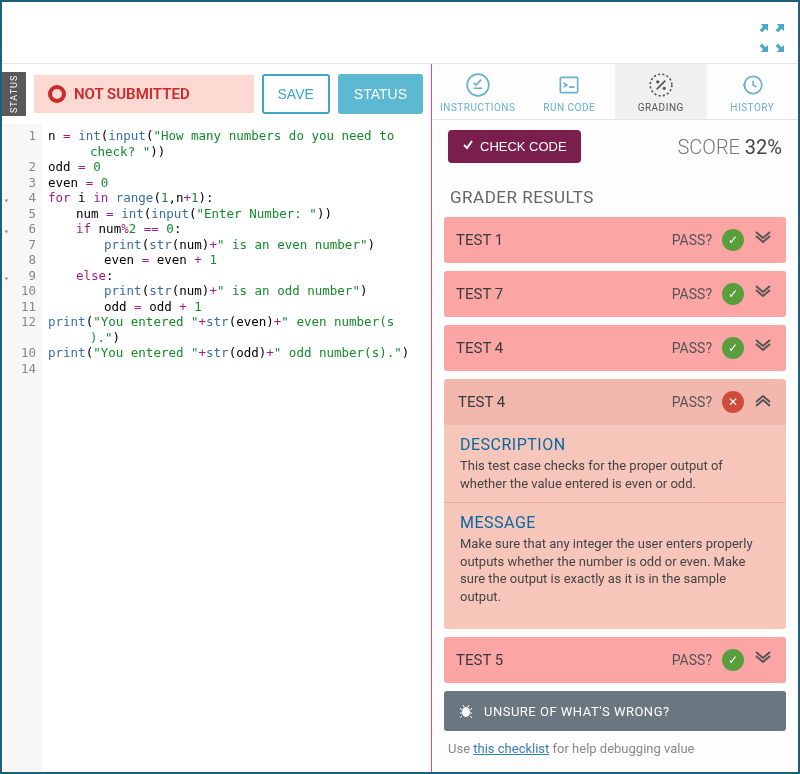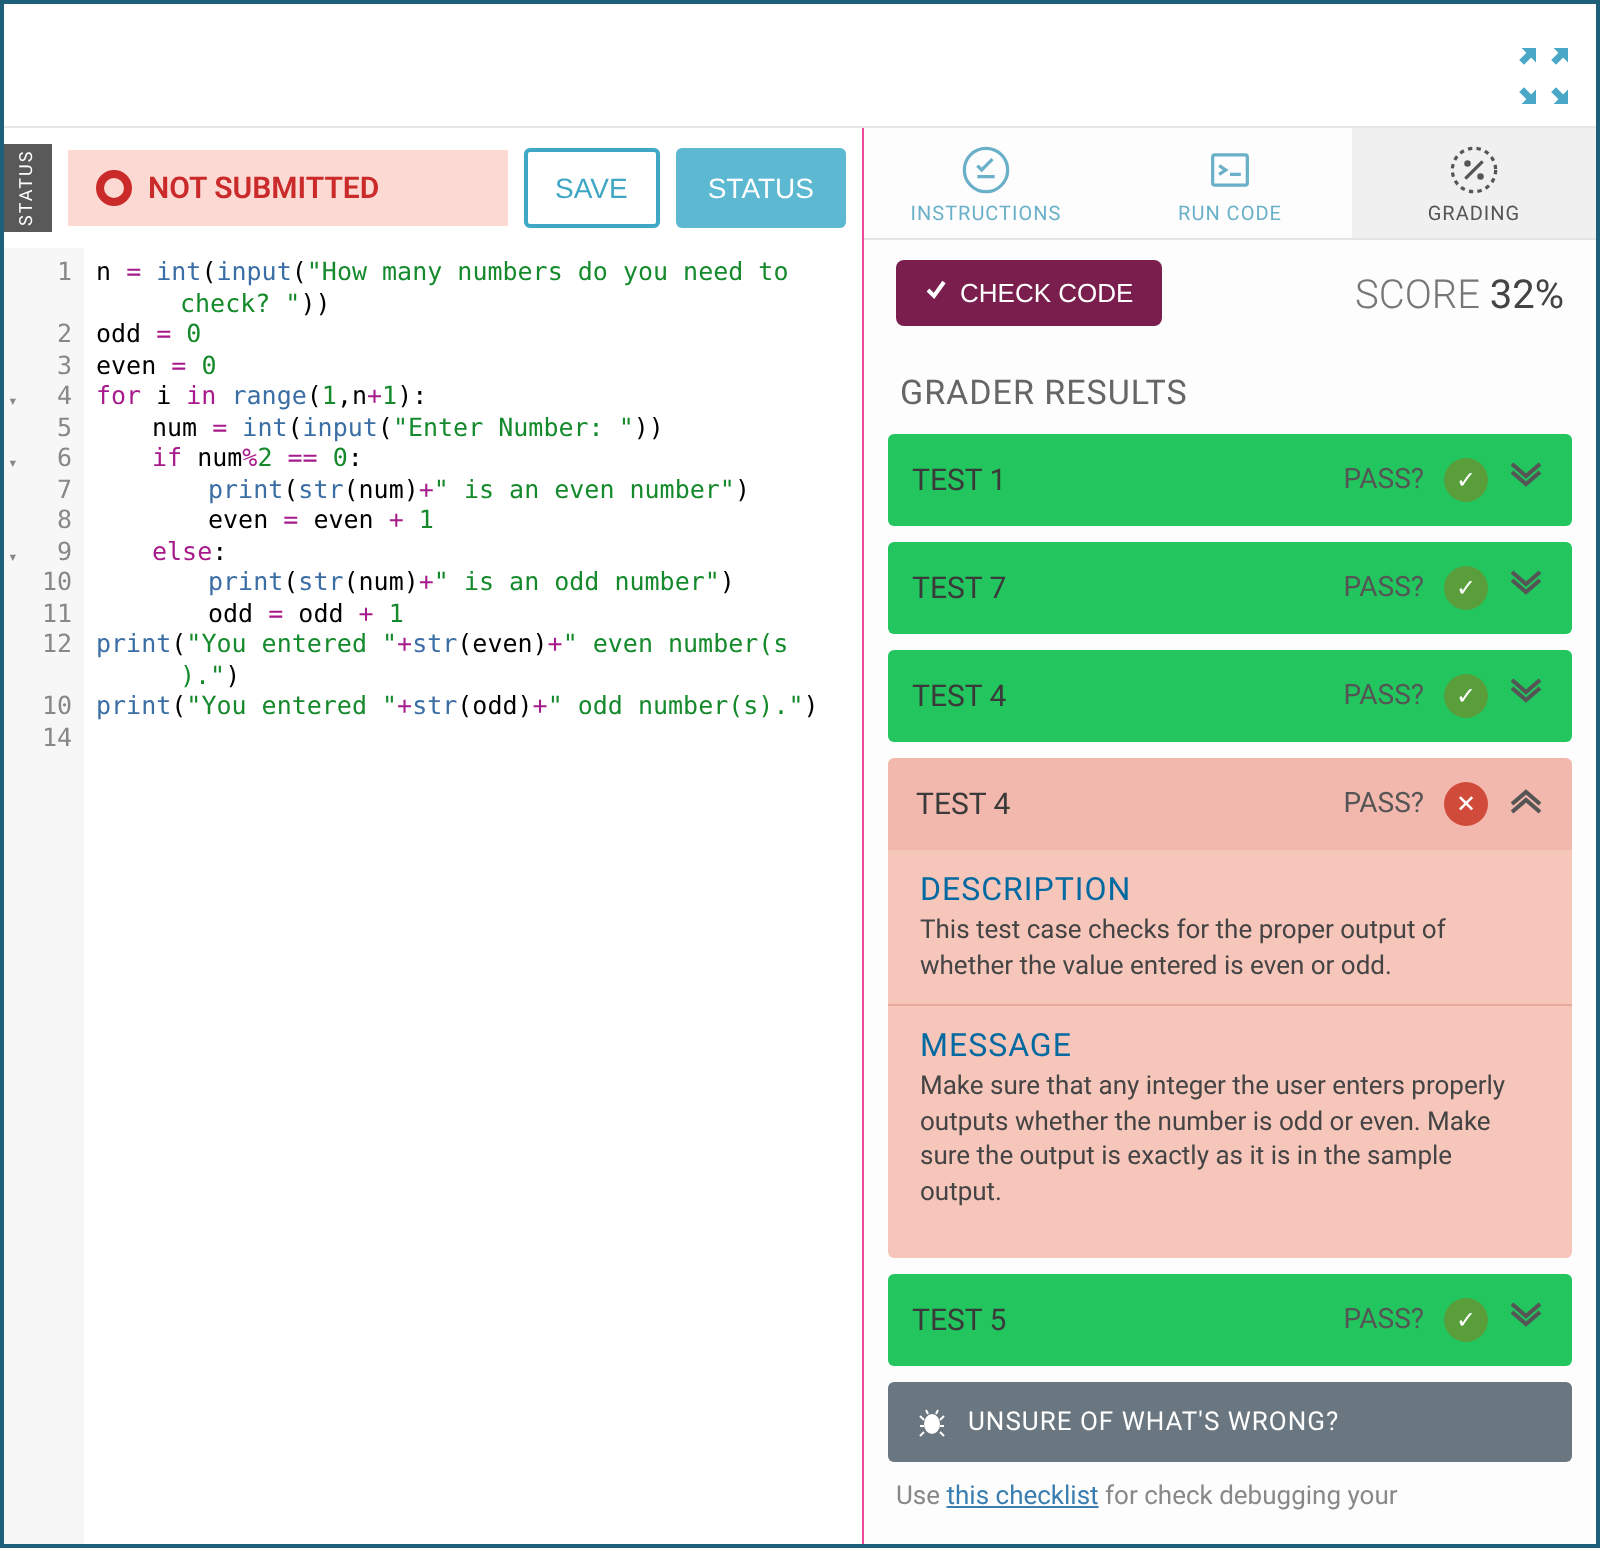--- a/index.html
+++ b/index.html
@@ -36,21 +36,21 @@
 .tab { flex: 1; text-align: center; padding: 8px 4px 6px; font-size: 10px; color: #6ab0c9; letter-spacing: 0.5px; }
 .tab.active { background: #f0f0f0; color: #555; }
 .tab svg { width: 26px; height: 26px; display: block; margin: 0 auto 4px; }
 .scorebar { display: flex; align-items: center; justify-content: space-between; padding: 10px 16px; }
 .check-btn { background: #7a1f4d; color: #fff; border: none; padding: 9px 14px; border-radius: 4px; font-size: 13px; display: flex; align-items: flex-start; gap: 6px; }
 .score { font-size: 20px; color: #777; font-weight: 300; }
 .score b { color: #444; font-weight: 400; }
 .results { padding: 0 12px 12px; overflow-y: auto; flex: 1; }
 .res-head { color: #666; font-size: 17px; margin: 14px 6px 10px; letter-spacing: 0.5px; }
 .test { border-radius: 3px; margin-bottom: 8px; overflow: hidden; }
-.test.pass .thead { background: #22c55e; padding-left: 12px; }
+.test.pass .thead { background: #fca5a5; padding-left: 12px; }
 .test.fail .thead { background: #f3b8ad; }
 .thead { display: flex; align-items: center; padding: 12px 14px; color: #3a3a3a; font-size: 15px; }
 .thead .tname { flex: 1; }
 .thead .plabel { margin-right: 10px; color: #555; font-size: 14px; }
 .badge { width: 22px; height: 22px; border-radius: 50%; display: inline-flex; align-items: center; justify-content: center; color: #fff; font-size: 12px; margin-right: 10px; }
 .badge.ok { background: #5a9e3c; }
 .badge.no { background: #d14b3a; }
 .chev { color: #555; }
 .tbody { background: #f7c6bb; padding: 10px 16px 14px; }
 .tbody .sect { font-size: 16px; color: #0369a1; letter-spacing: 0.5px; margin-bottom: 3px; }
@@ -134,20 +134,27 @@
         </div>
         <div class="tab active">
           <svg viewBox="0 0 24 24">
               <circle cx="12" cy="12" r="10" fill="none" stroke="#555" stroke-width="1.5" stroke-dasharray="2 2"></circle>
               <path d="M8 16 L16 8" stroke="#555" stroke-width="1.5"></path>
               <circle cx="9" cy="9" r="1.5" fill="#555"></circle>
               <circle cx="15" cy="15" r="1.5" fill="#555"></circle>
             </svg>
           <span>GRADING</span>
         </div>
+        <div class="tab">
+          <svg viewBox="0 0 24 24">
+              <circle cx="13" cy="12" r="8" fill="none" stroke="#6ab0c9" stroke-width="1.5"></circle>
+              <path d="M13 8 v4 l3 2 M4 12 l2 -2 M4 12 l2 2" stroke="#6ab0c9" stroke-width="1.5" fill="none"></path>
+            </svg>
+          <span>HISTORY</span>
+        </div>
       </div>
 
       <div class="scorebar">
         <button class="check-btn">
           <svg width="12" height="12" viewBox="0 0 12 12">
               <path d="M2 6 l3 3 l5 -7" stroke="#fff" stroke-width="2" fill="none"></path>
             </svg>
           <span>CHECK CODE</span>
         </button>
         <div class="score">
@@ -217,18 +224,18 @@
             </div>
           </div>
         <div class="unsure">
           <svg width="16" height="16" viewBox="0 0 16 16">
               <ellipse cx="8" cy="9" rx="4" ry="5" fill="#fff"></ellipse>
               <path d="M4 7 l-2 -2 M12 7 l2 -2 M4 10 h-2 M12 10 h2 M4 13 l-2 2 M12 13 l2 2 M6 4 l-1 -2 M10 4 l1 -2" stroke="#fff" stroke-width="1"></path>
             </svg>
           <span>UNSURE OF WHAT'S WRONG?</span>
         </div>
         <div class="hint">
-          <span>Use </span><a>this checklist</a><span> for check debugging your</span>
+          <span>Use </span><a>this checklist</a><span> for help debugging value</span>
         </div>
       </div>
     </div>
   </div>
 </div>
 
 </body></html>

